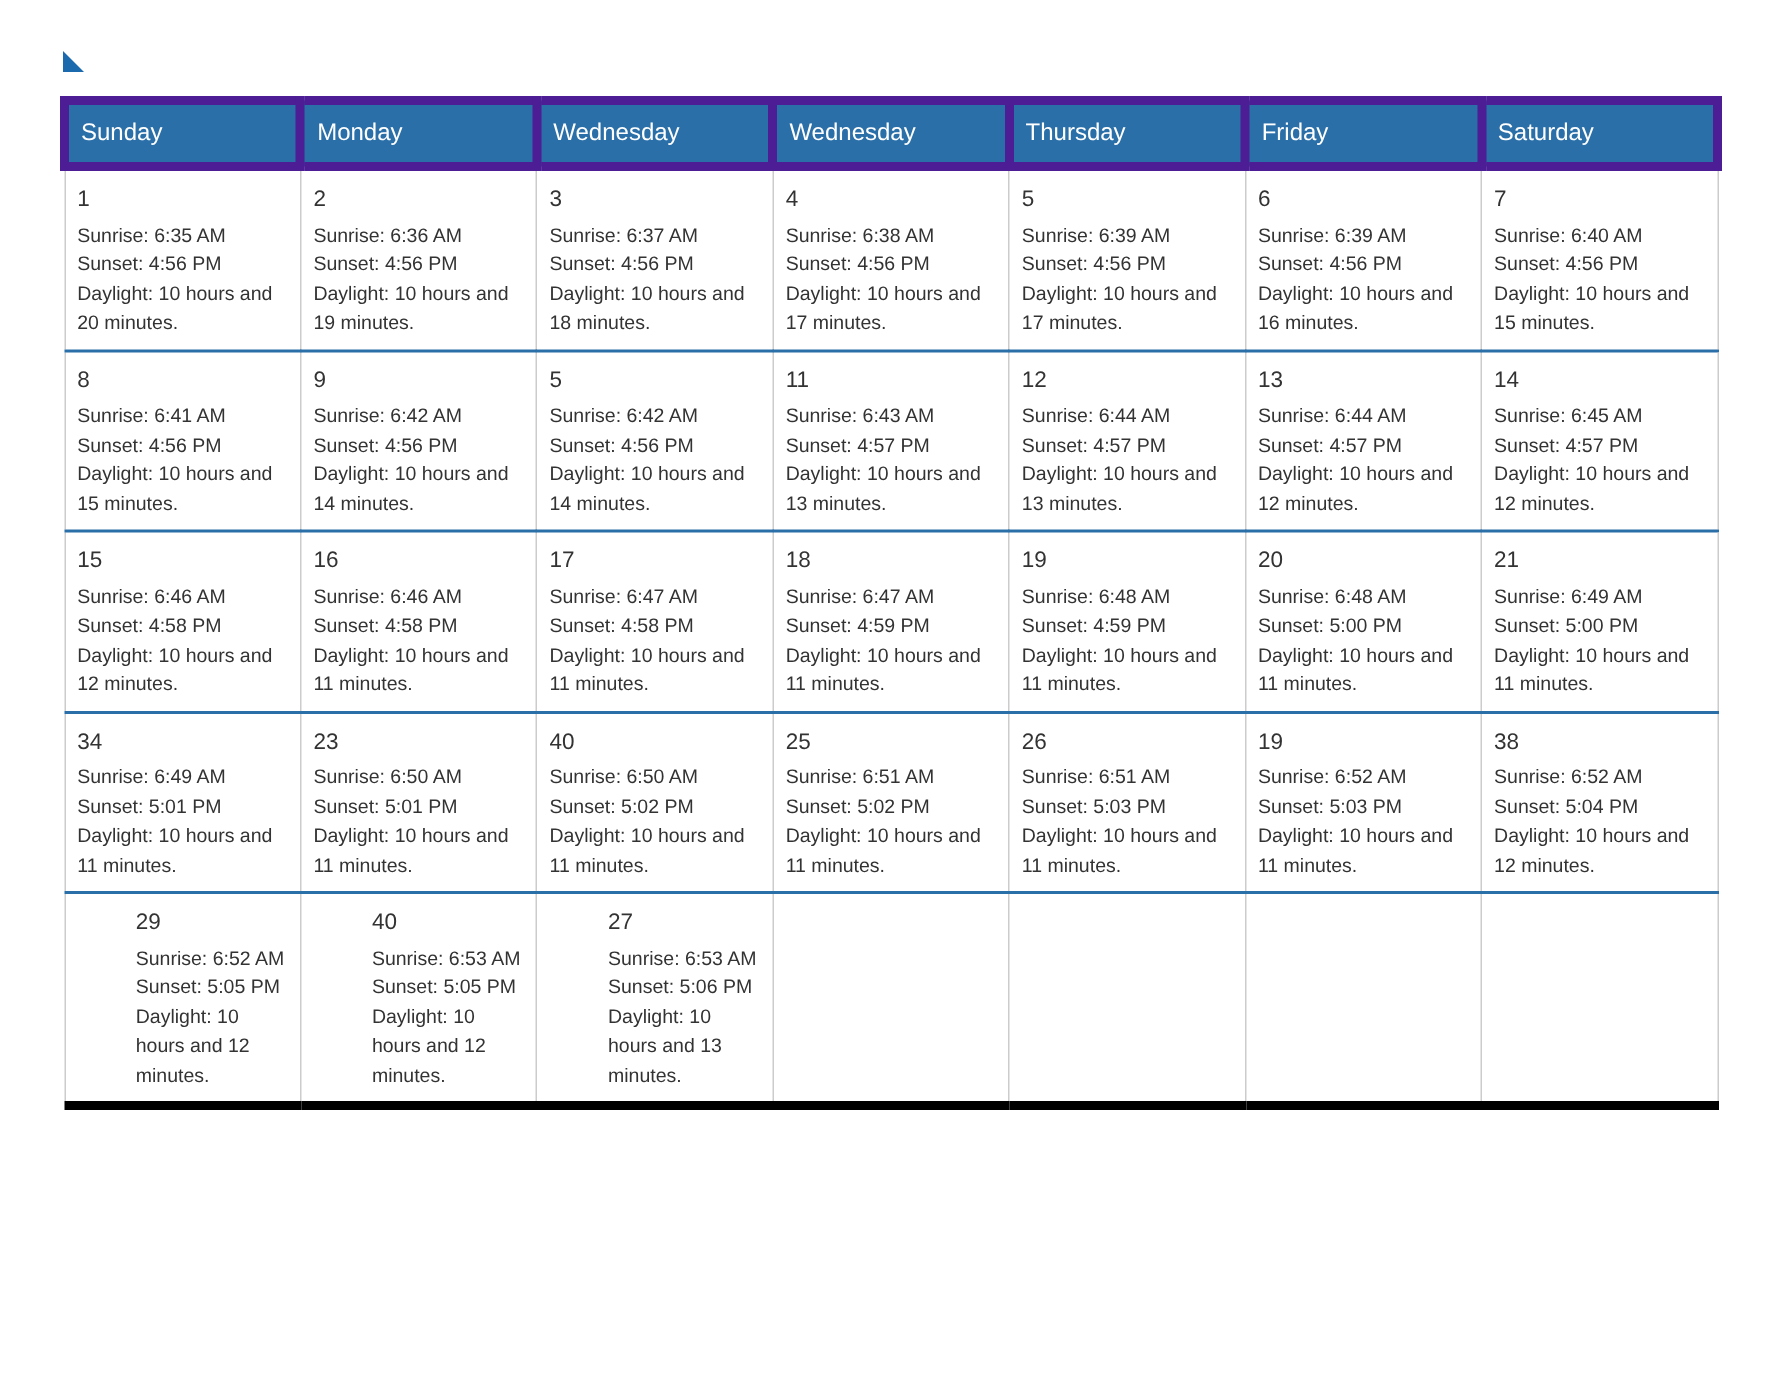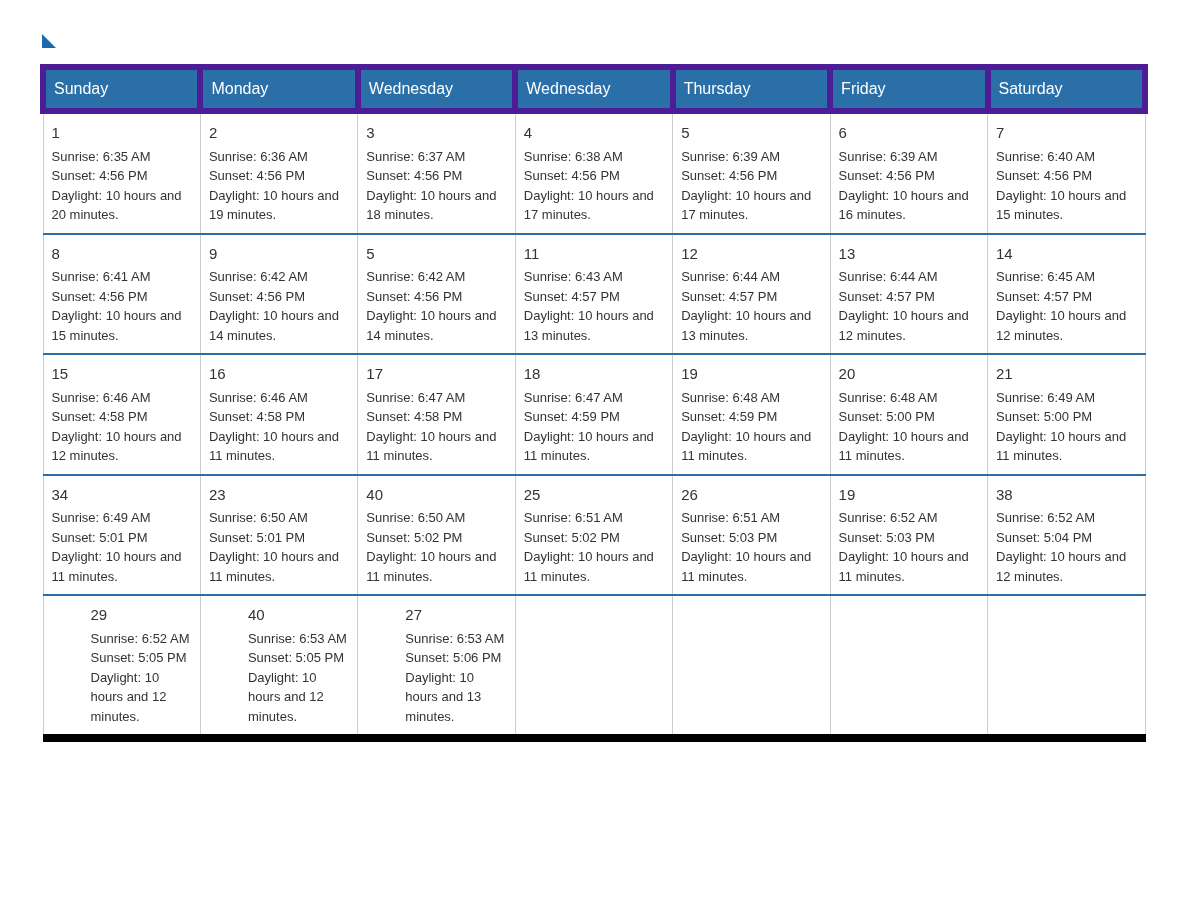--- a/index.html
+++ b/index.html
@@ -96,21 +96,21 @@
       margin-bottom: 2px;
     }
     .day-info {
       font-size: 13px;
       color: #333;
     }
     tbody tr td.empty-cell {
       background: #fff;
     }
     tbody tr:last-child td {
-      border-bottom: 8px solid #000000;
+      border-bottom: 6px solid #000000;
       padding-left: 47px;
     }
   </style>
 </head>
 <body>
 
 <div class="header-area">
   <div class="logo">
     <div class="logo-top">
       <span class="logo-general"></span>

